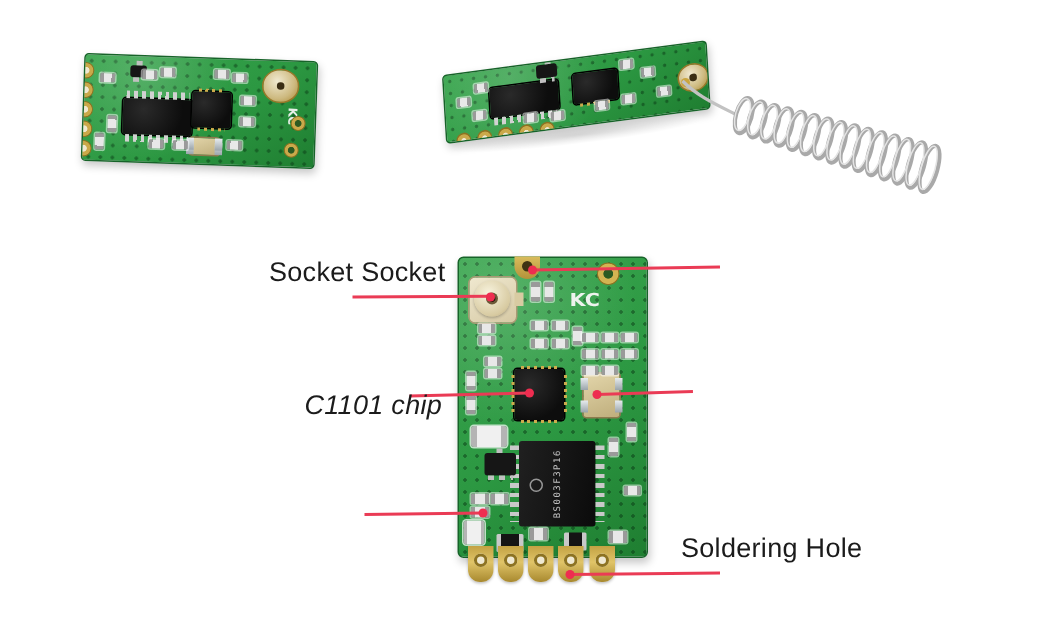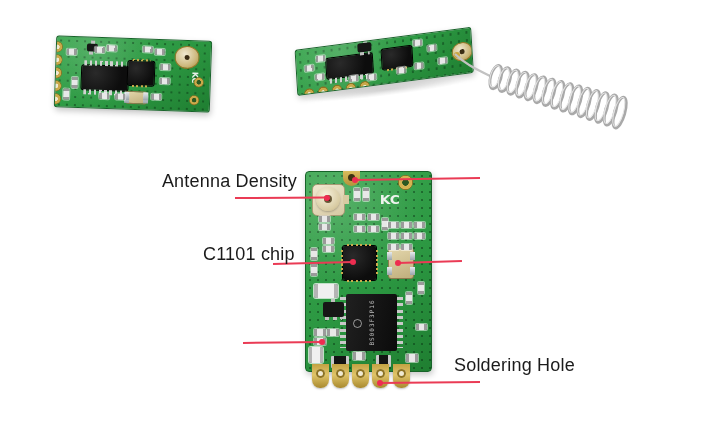--- a/index.html
+++ b/index.html
@@ -301,16 +301,16 @@
   <div class="cline" style="left:243px;top:342px;width:79px;transform:rotate(-0.7deg);"></div>
   <div class="cline" style="left:380px;top:382px;width:100px;transform:rotate(-0.6deg);"></div>
 
   <div class="cdot" style="left:324px;top:195px;"></div>
   <div class="cdot" style="left:352px;top:177px;"></div>
   <div class="cdot" style="left:350px;top:259px;"></div>
   <div class="cdot" style="left:395px;top:260px;"></div>
   <div class="cdot" style="left:319px;top:339px;"></div>
   <div class="cdot" style="left:377px;top:380px;"></div>
 
-  <div class="lbl" style="right:404px;top:172px;">Antenna Density</div>
-  <div class="lbl" style="left:203px;top:245px;">C1101 chip</div>
+  <div class="lbl" style="right:404px;top:172px;">Socket Socket</div>
+  <div class="lbl" style="left:203px;top:261px;font-style:italic;">C1101 chip</div>
   <div class="lbl" style="left:454px;top:356px;">Soldering Hole</div>
 </div>
 
 </body></html>

